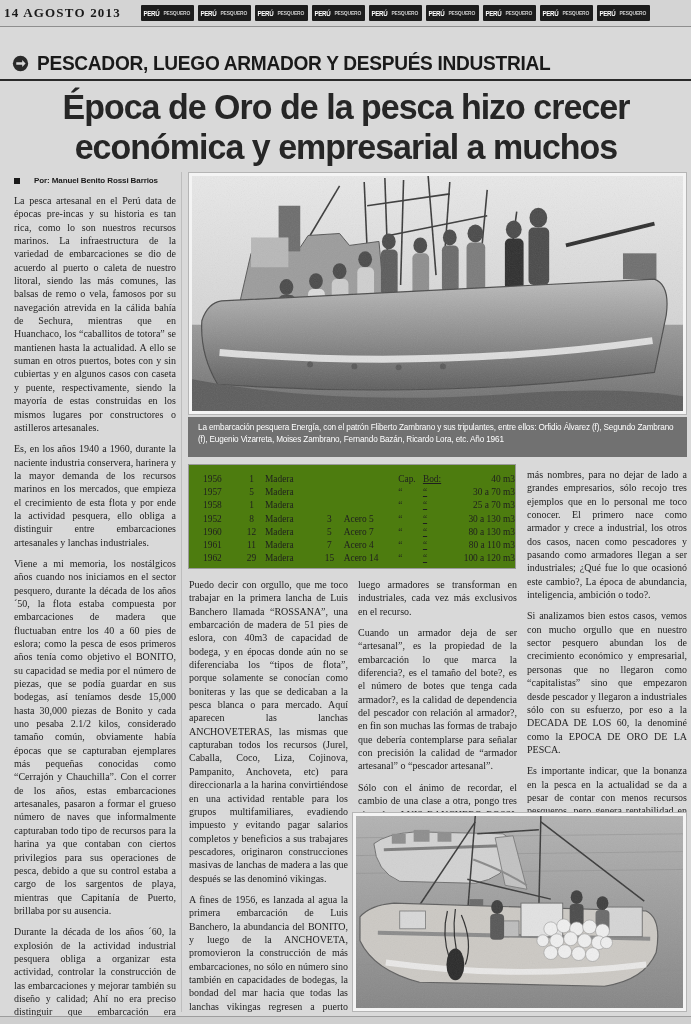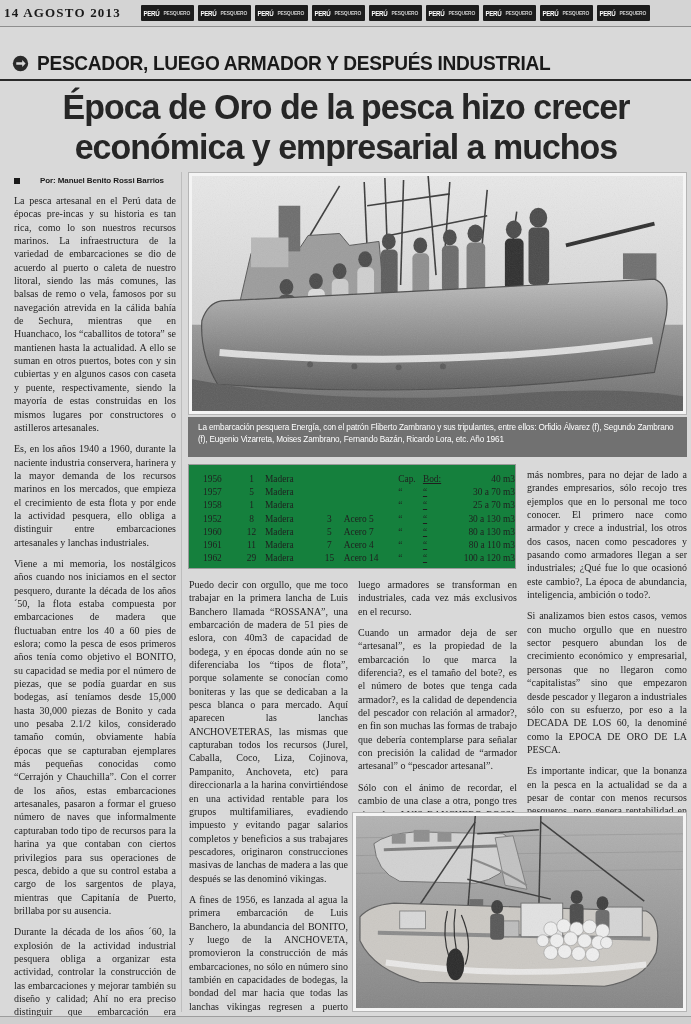--- a/index.html
+++ b/index.html
@@ -117,21 +117,21 @@
     transform: scaleX(0.97);
   }
 
   
   .byline {
     position: absolute;
     left: 14px; top: 176px;
     width: 160px;
     display: flex;
     align-items: center;
-    gap: 20px;
+    gap: 14px;
   }
   .byline-sq {
     width: 6px; height: 6px;
     background: #1a1a1a;
     flex: none;
   }
   .byline-text {
     font-family: "Liberation Sans", sans-serif;
     font-weight: bold;
     font-size: 8px;
@@ -183,21 +183,21 @@
     font-size: 8.2px;
     line-height: 1.45;
     letter-spacing: -0.15px;
   }
 
   
   .table-box {
     position: absolute;
     left: 188px; top: 464px;
     width: 328px; height: 105px;
-    background: #15803d;
+    background: #4d7c0f;
     border: 1px solid #9a9a9a;
     box-sizing: border-box;
     padding: 8px 0 0 0;
   }
   table.ships {
     border-collapse: collapse;
     margin-left: 14px;
     font-family: "Liberation Serif", serif;
     font-size: 9.4px;
     color: #1f1f1f;

